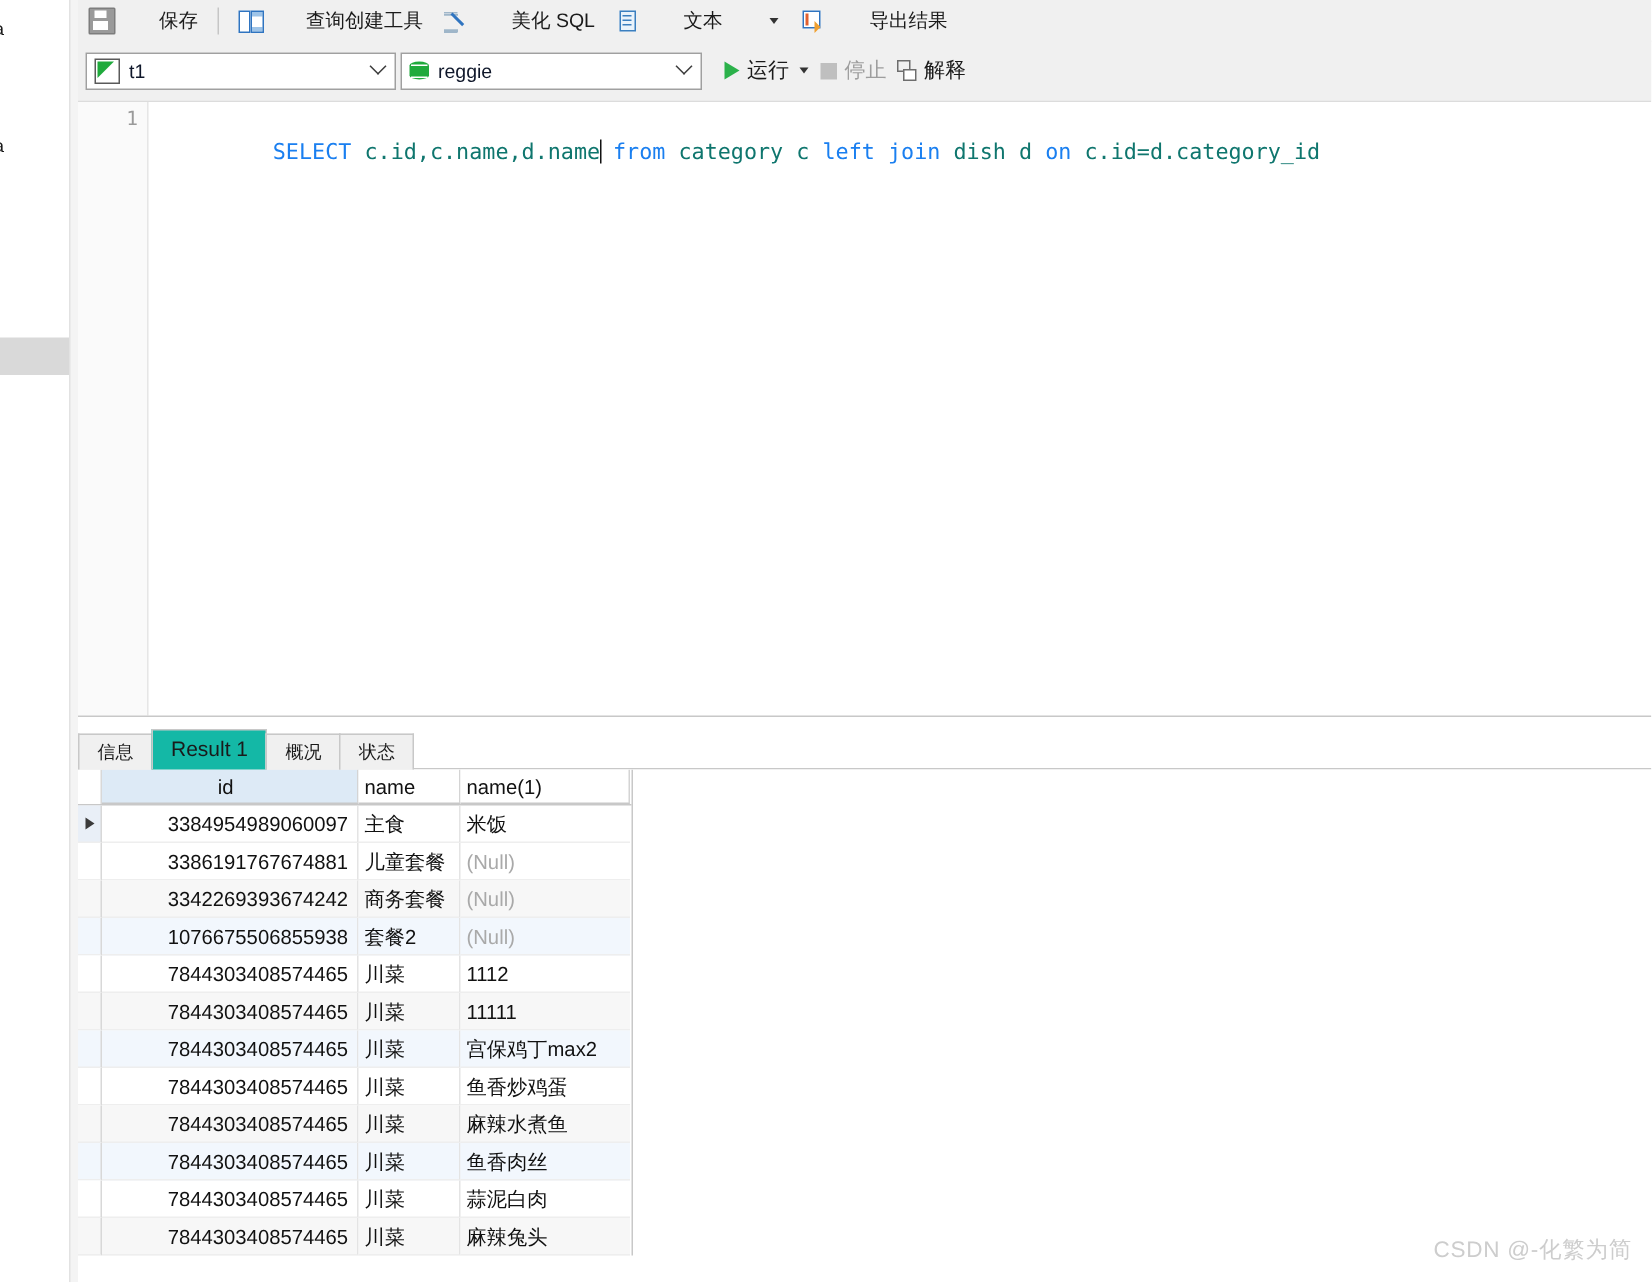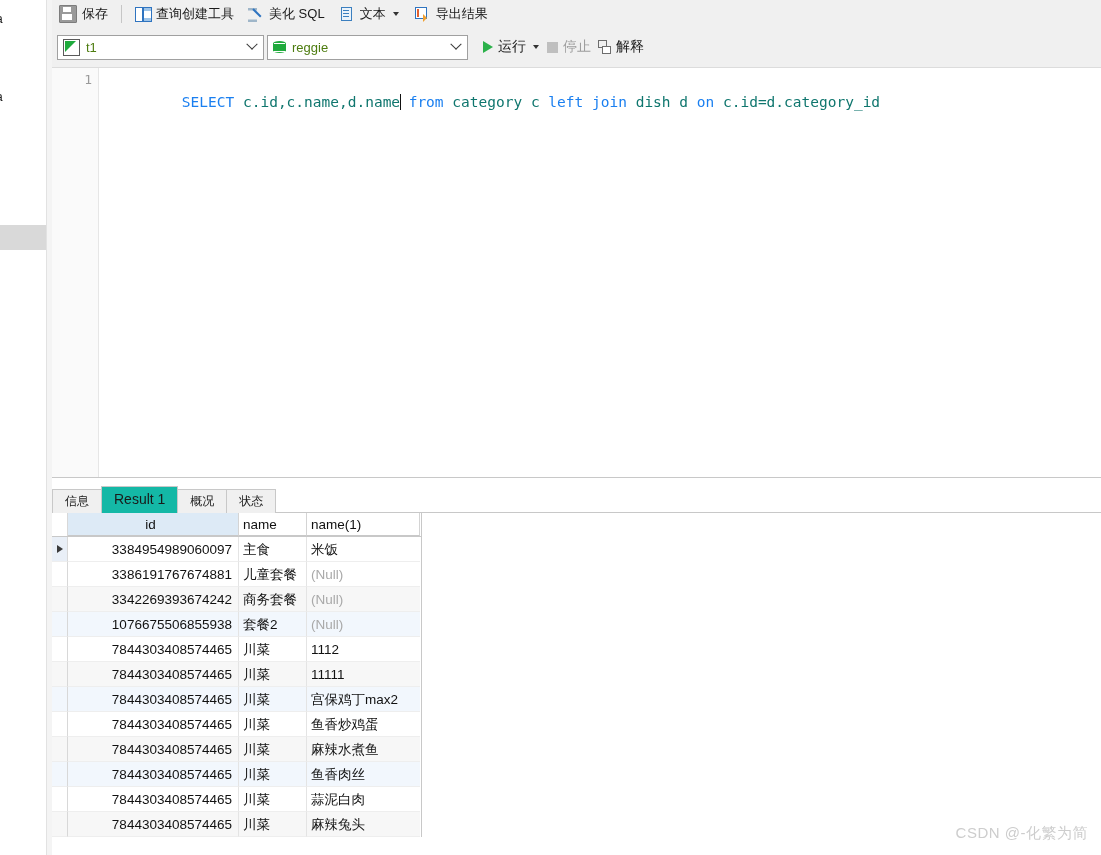--- a/index.html
+++ b/index.html
@@ -70,20 +70,21 @@
     display: flex;
     align-items: center;
     height: 23px;
     padding: 0 6px;
     margin: 0 1px;
     font-size: 13px;
     color: #1a1a1a;
     white-space: nowrap;
     cursor: default;
     font-family: "Liberation Sans", sans-serif;
+    gap: 24px;
   }
   .tb-item .lbl { margin-left: 5px; }
   .tb-sep {
     width: 1px; height: 18px;
     background: #c6c6c6;
     margin: 0 6px;
   }
   .tb-caret {
     width: 0; height: 0;
     border-left: 3.5px solid transparent;
@@ -182,21 +183,21 @@
     height: 25px;
     background: #ffffff;
     border: 1px solid #a0a0a0;
     margin-left: 3px;
     padding: 0 0 0 5px;
     box-sizing: border-box;
     position: relative;
     cursor: default;
   }
   .combo .cb-label {
-    font-size: 13px; color: #4d7c0f;
+    font-size: 13px; color: #0f172a;
     margin-left: 6px;
     flex: 1;
     white-space: nowrap;
     overflow: hidden;
   }
   .combo .cb-arrow {
     width: 22px; height: 23px;
     display: flex; align-items: center; justify-content: center;
     flex: 0 0 auto;
   }

